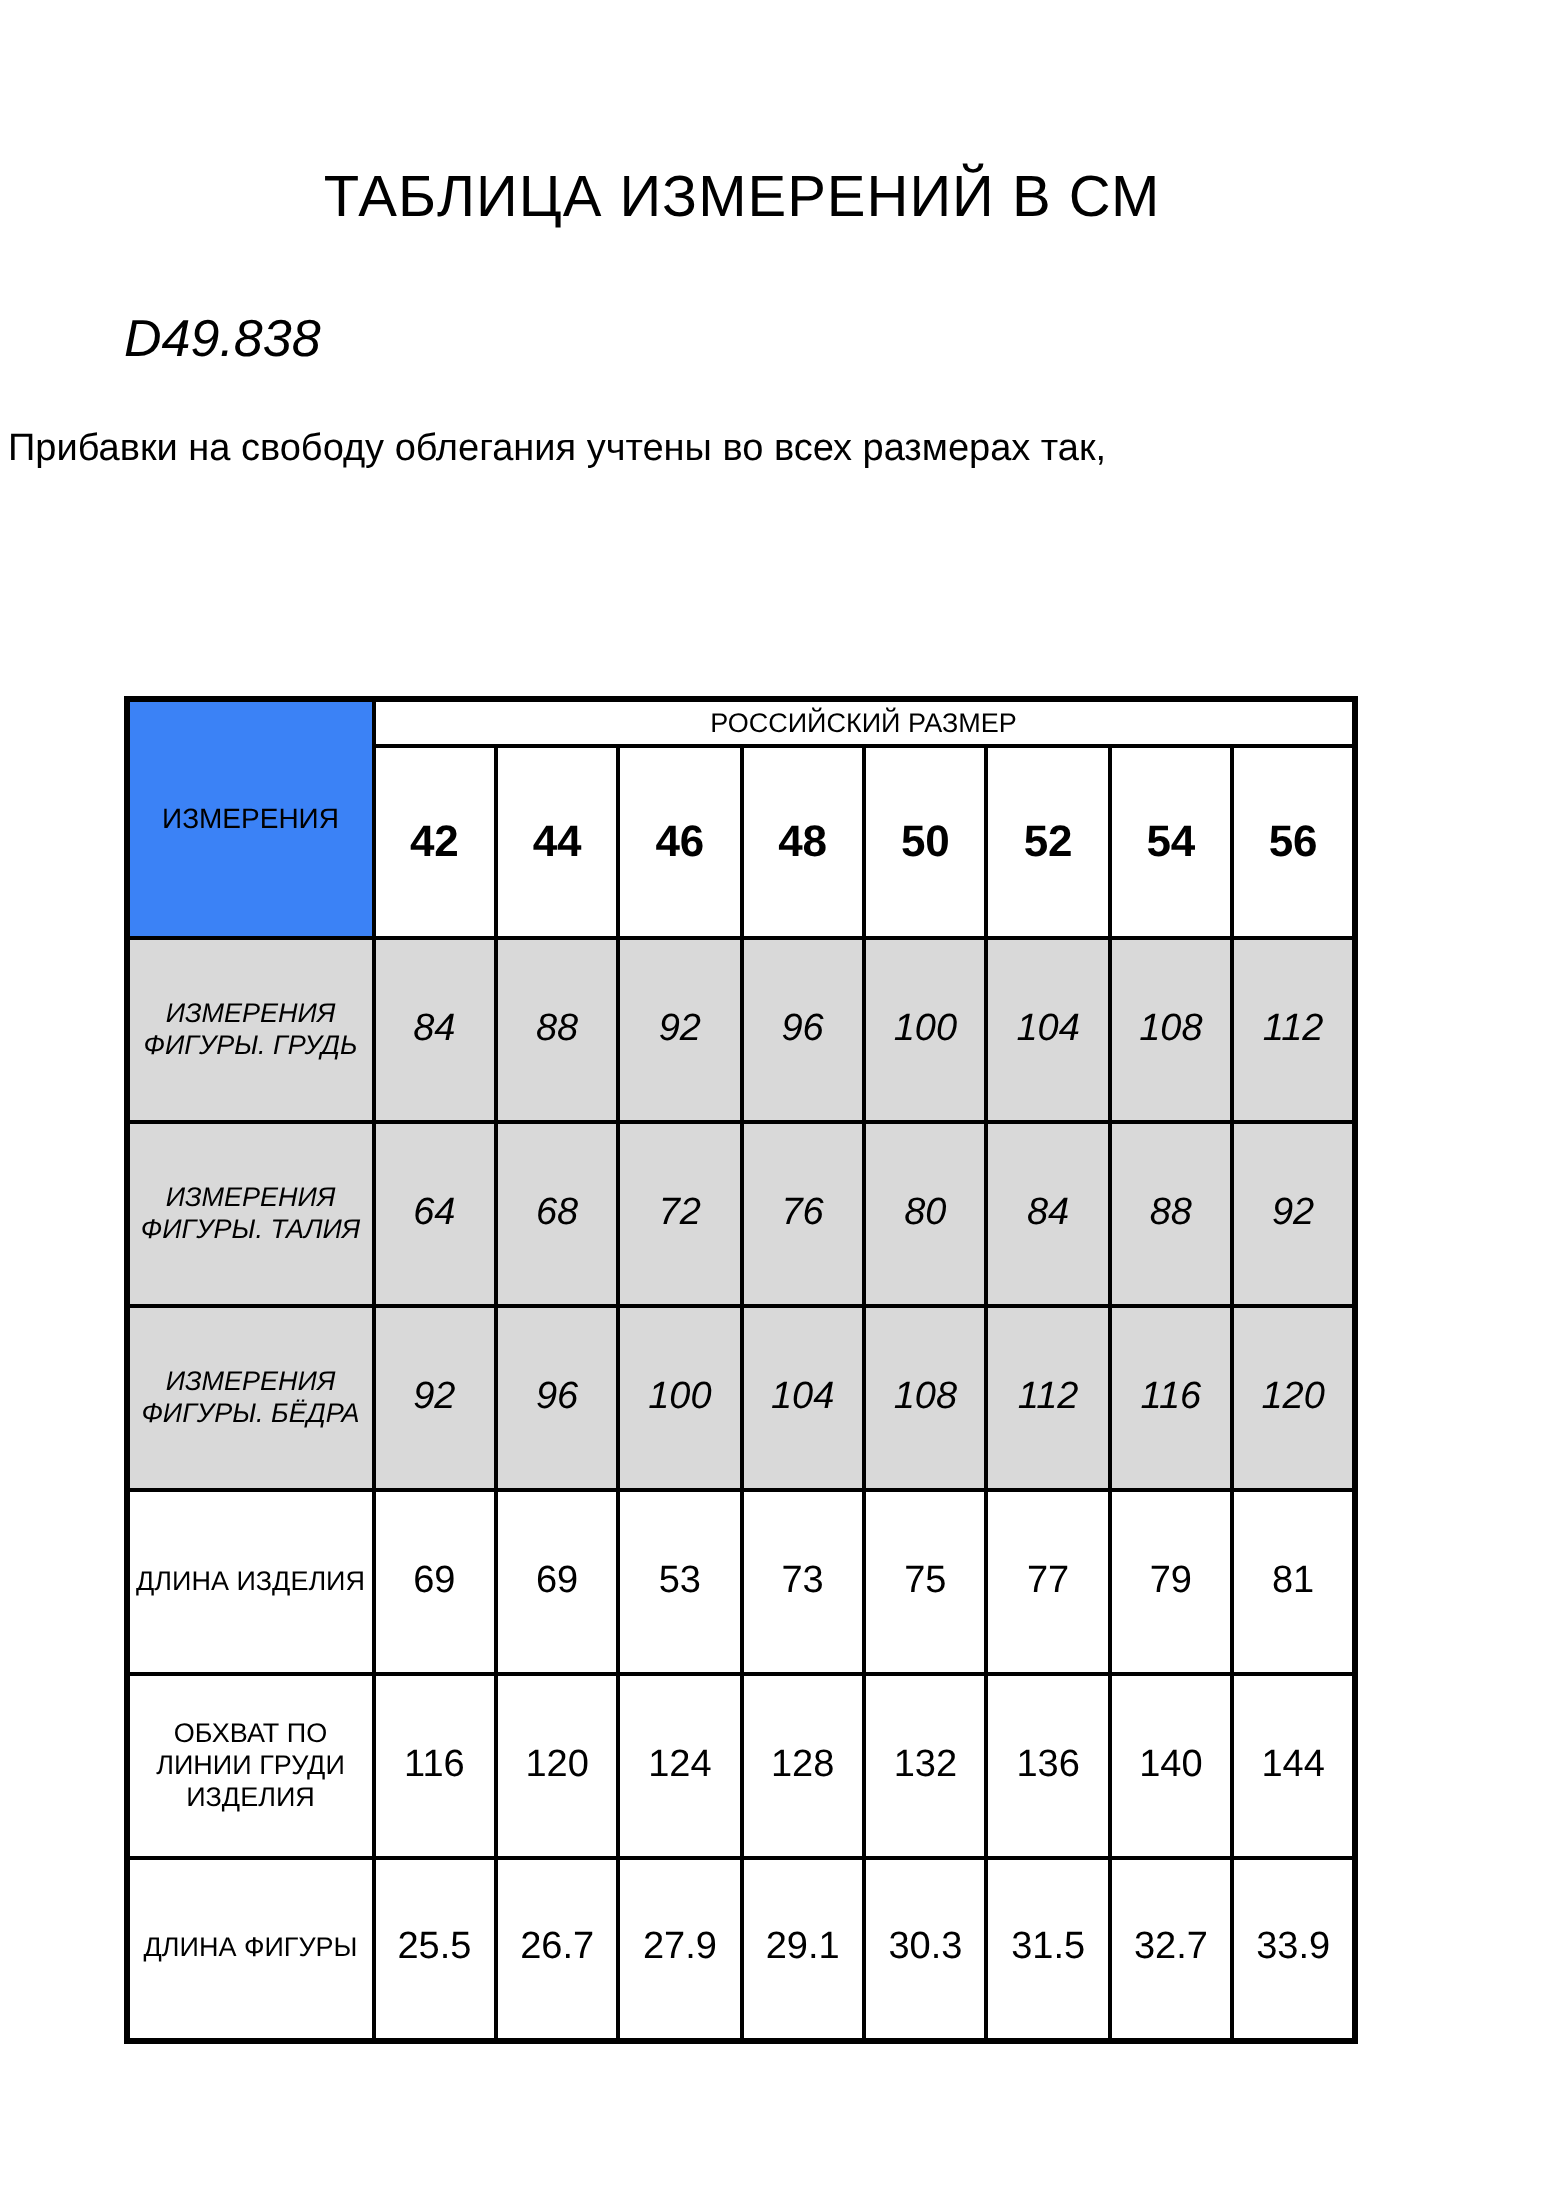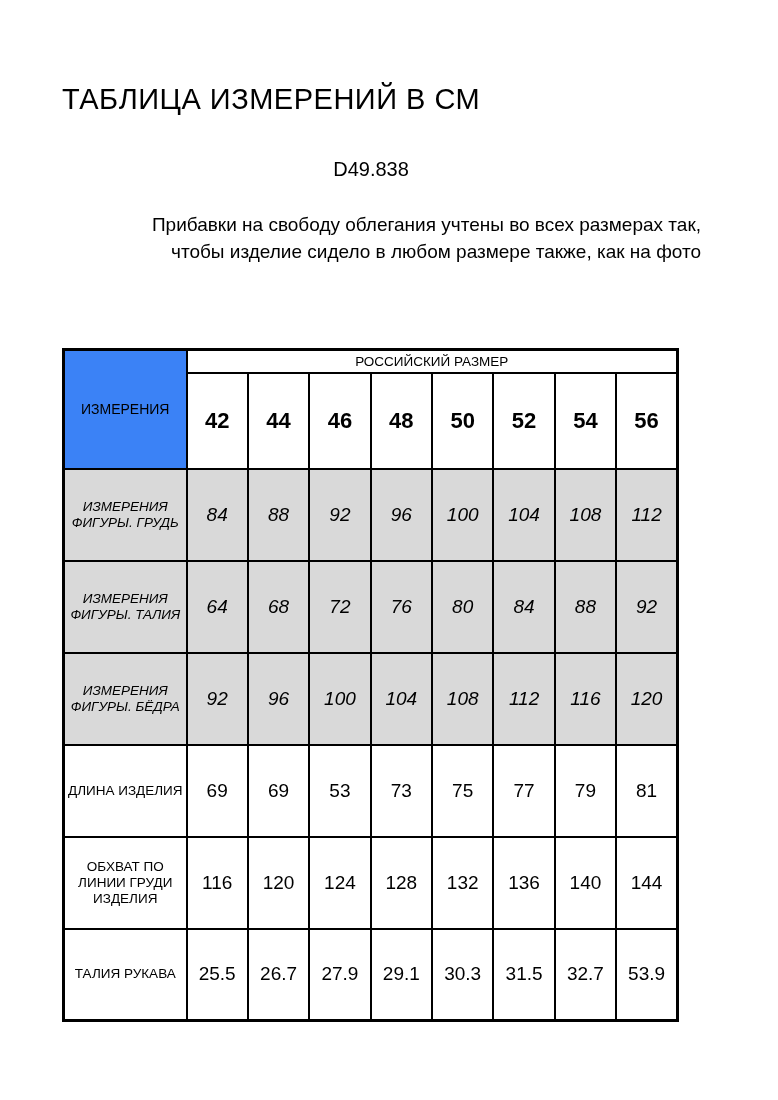--- a/index.html
+++ b/index.html
@@ -13,41 +13,43 @@
     position: relative;
     font-family: "Liberation Sans", "DejaVu Sans", sans-serif;
     color: #000000;
     overflow: hidden;
   }
   .page-title {
     position: absolute;
     top: 84px;
     left: 62px;
     width: 618px;
+    text-align: center;
     font-size: 29px;
     font-weight: 400;
     line-height: 30px;
     letter-spacing: 0.5px;
     white-space: nowrap;
   }
   .product-code {
     position: absolute;
     top: 157px;
     left: 62px;
     width: 618px;
-    text-align: center;
-    font-size: 20px;
+    text-align: left;
+    font-size: 26px;
     line-height: 24px;
+    font-style: italic;
   }
   .fit-note {
     position: absolute;
     top: 211px;
-    left: 16px;
+    left: 4px;
     width: 685px;
-    text-align: right;
+    text-align: left;
     font-size: 19px;
     line-height: 27px;
   }
   table.measurements {
     position: absolute;
     top: 348px;
     left: 62px;
     width: 617px;
     border-collapse: collapse;
     table-layout: fixed;
@@ -91,21 +93,20 @@
 </style>
 </head>
 <body style="--shaded-bg: #d9d9d9;">
 
 <div class="page-title">ТАБЛИЦА ИЗМЕРЕНИЙ В СМ</div>
 
 <div class="product-code">D49.838</div>
 
 <div class="fit-note">
   <div>Прибавки на свободу облегания учтены во всех размерах так,</div>
-  <div>чтобы изделие сидело в любом размере также, как на фото</div>
 </div>
 
 <table class="measurements">
   <colgroup>
     <col class="label-col">
     <col>
       <col>
       <col>
       <col>
       <col>
@@ -179,24 +180,24 @@
         <td class="value-cell">116</td>
         <td class="value-cell">120</td>
         <td class="value-cell">124</td>
         <td class="value-cell">128</td>
         <td class="value-cell">132</td>
         <td class="value-cell">136</td>
         <td class="value-cell">140</td>
         <td class="value-cell">144</td>
       </tr>
       <tr>
-        <td class="label-cell">ТАЛИЯ РУКАВА</td>
+        <td class="label-cell">ДЛИНА ФИГУРЫ</td>
         <td class="value-cell">25.5</td>
         <td class="value-cell">26.7</td>
         <td class="value-cell">27.9</td>
         <td class="value-cell">29.1</td>
         <td class="value-cell">30.3</td>
         <td class="value-cell">31.5</td>
         <td class="value-cell">32.7</td>
-        <td class="value-cell">53.9</td>
+        <td class="value-cell">33.9</td>
       </tr>
     </tbody>
 </table>
 
 </body></html>

